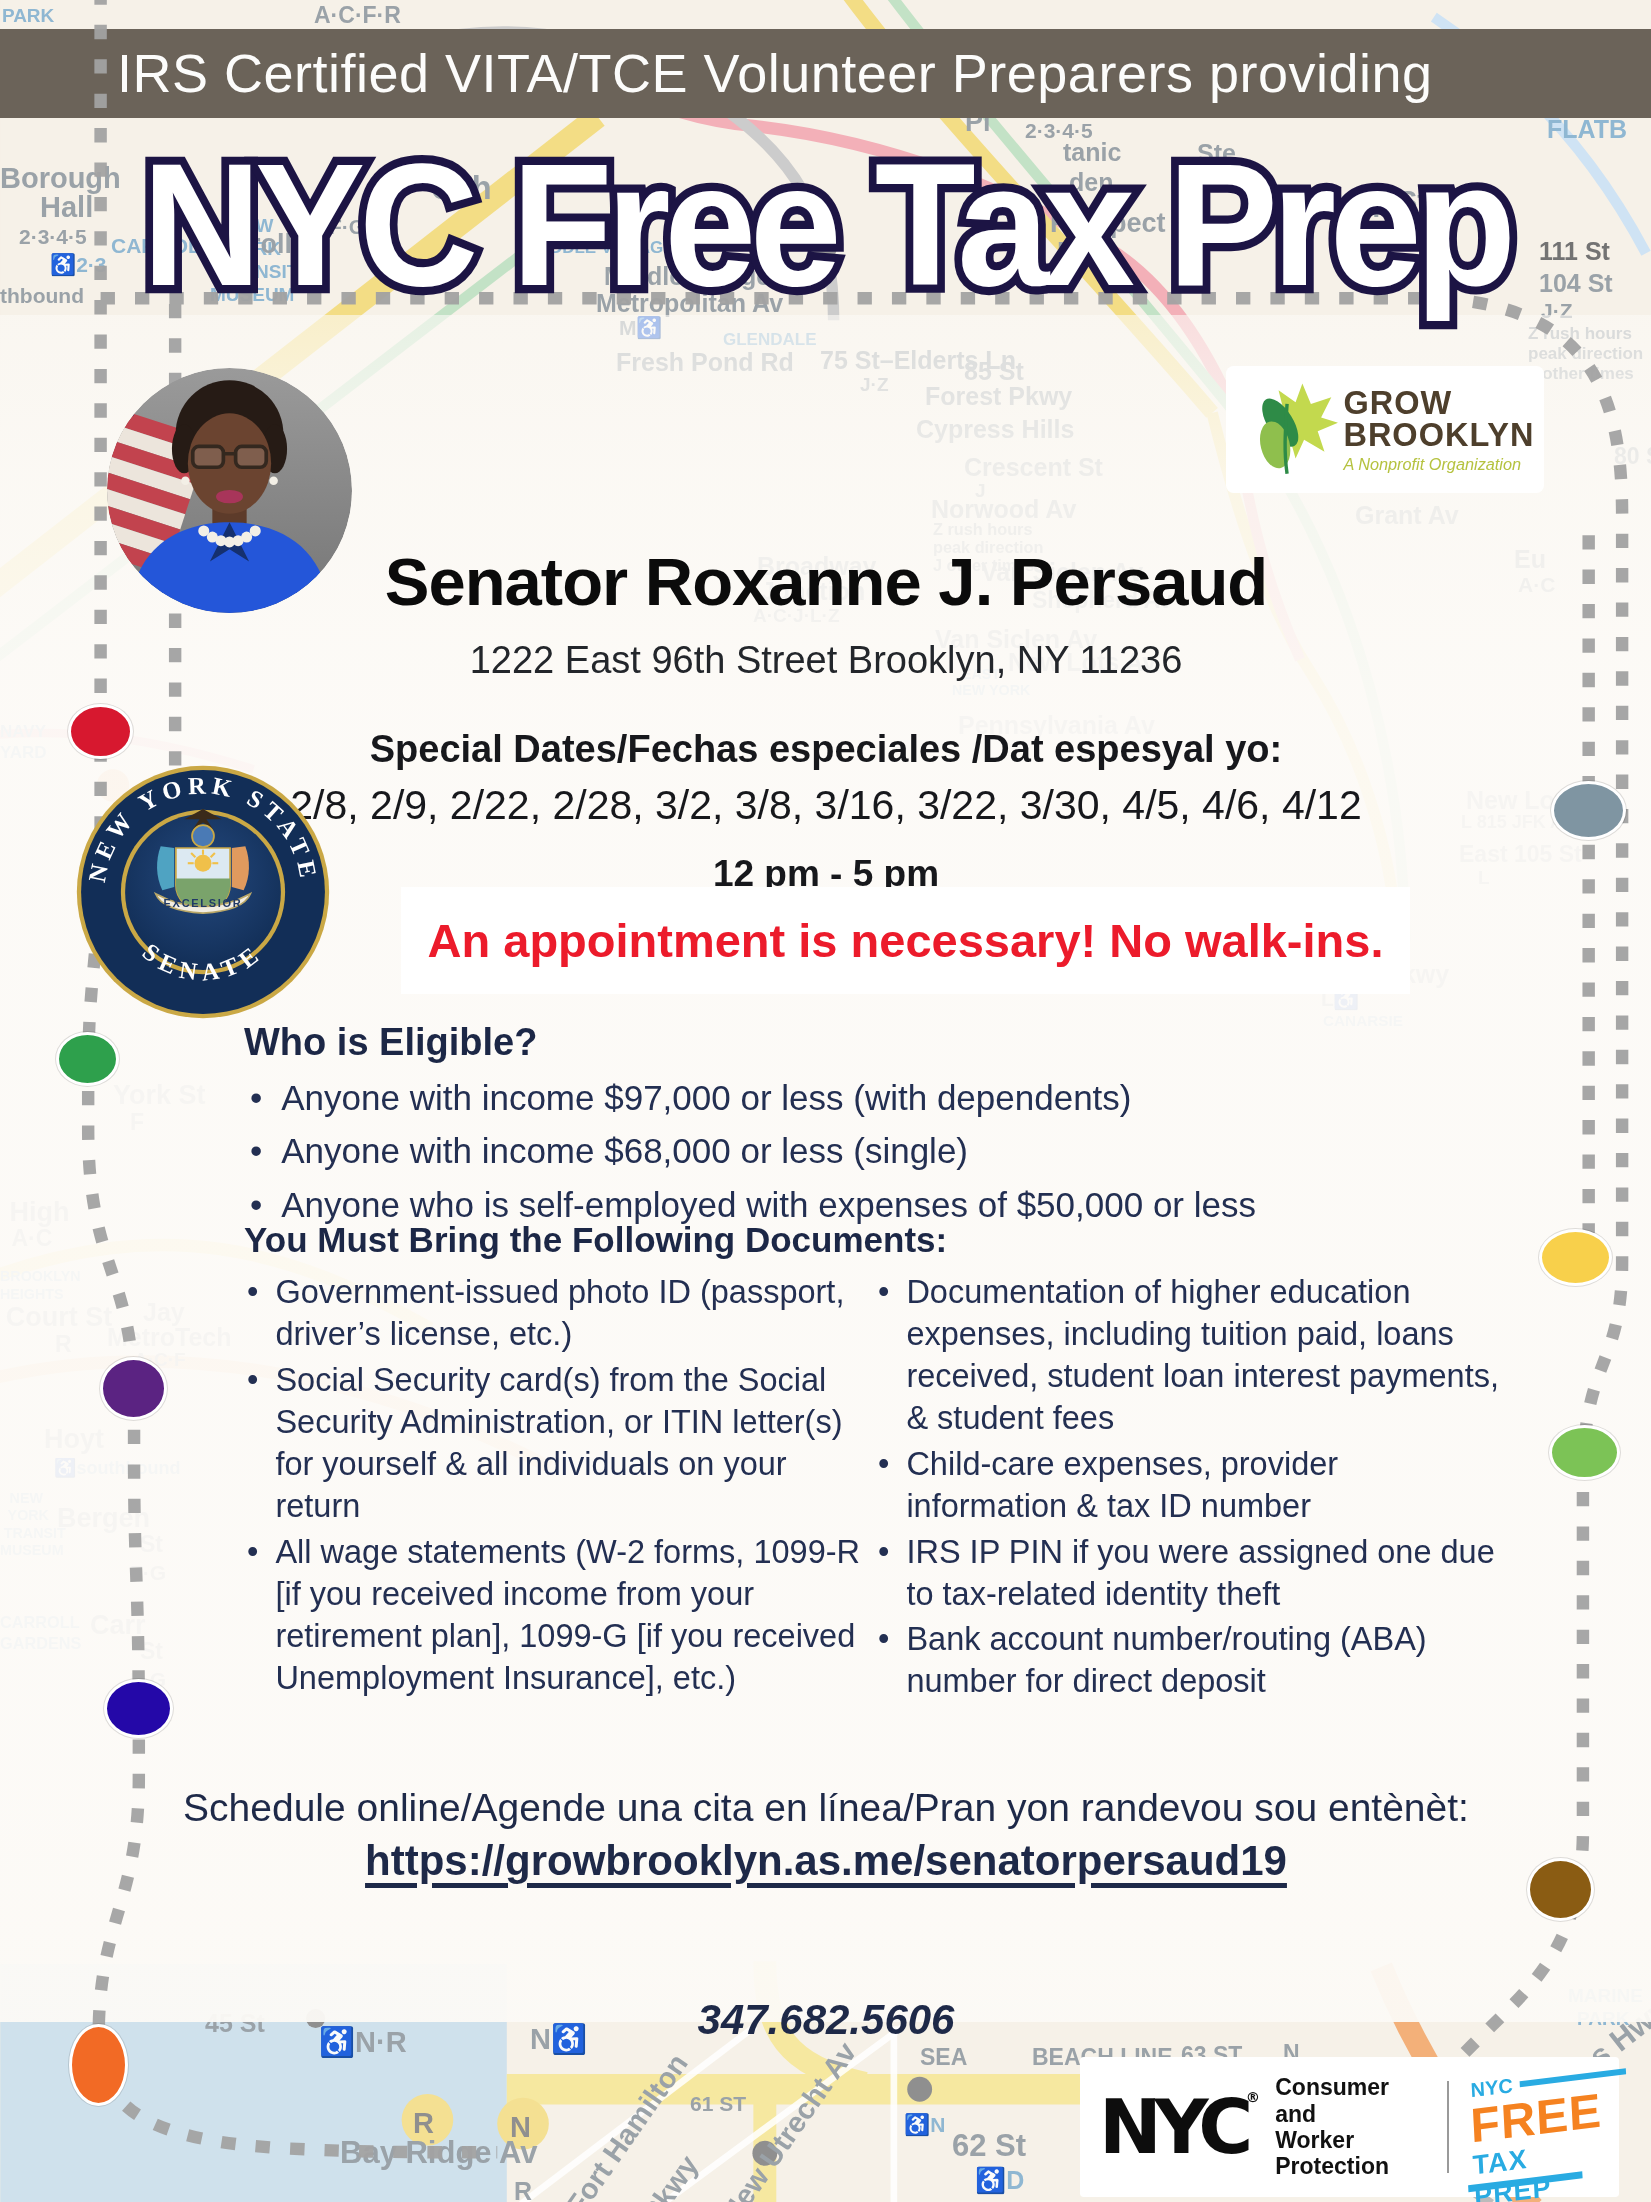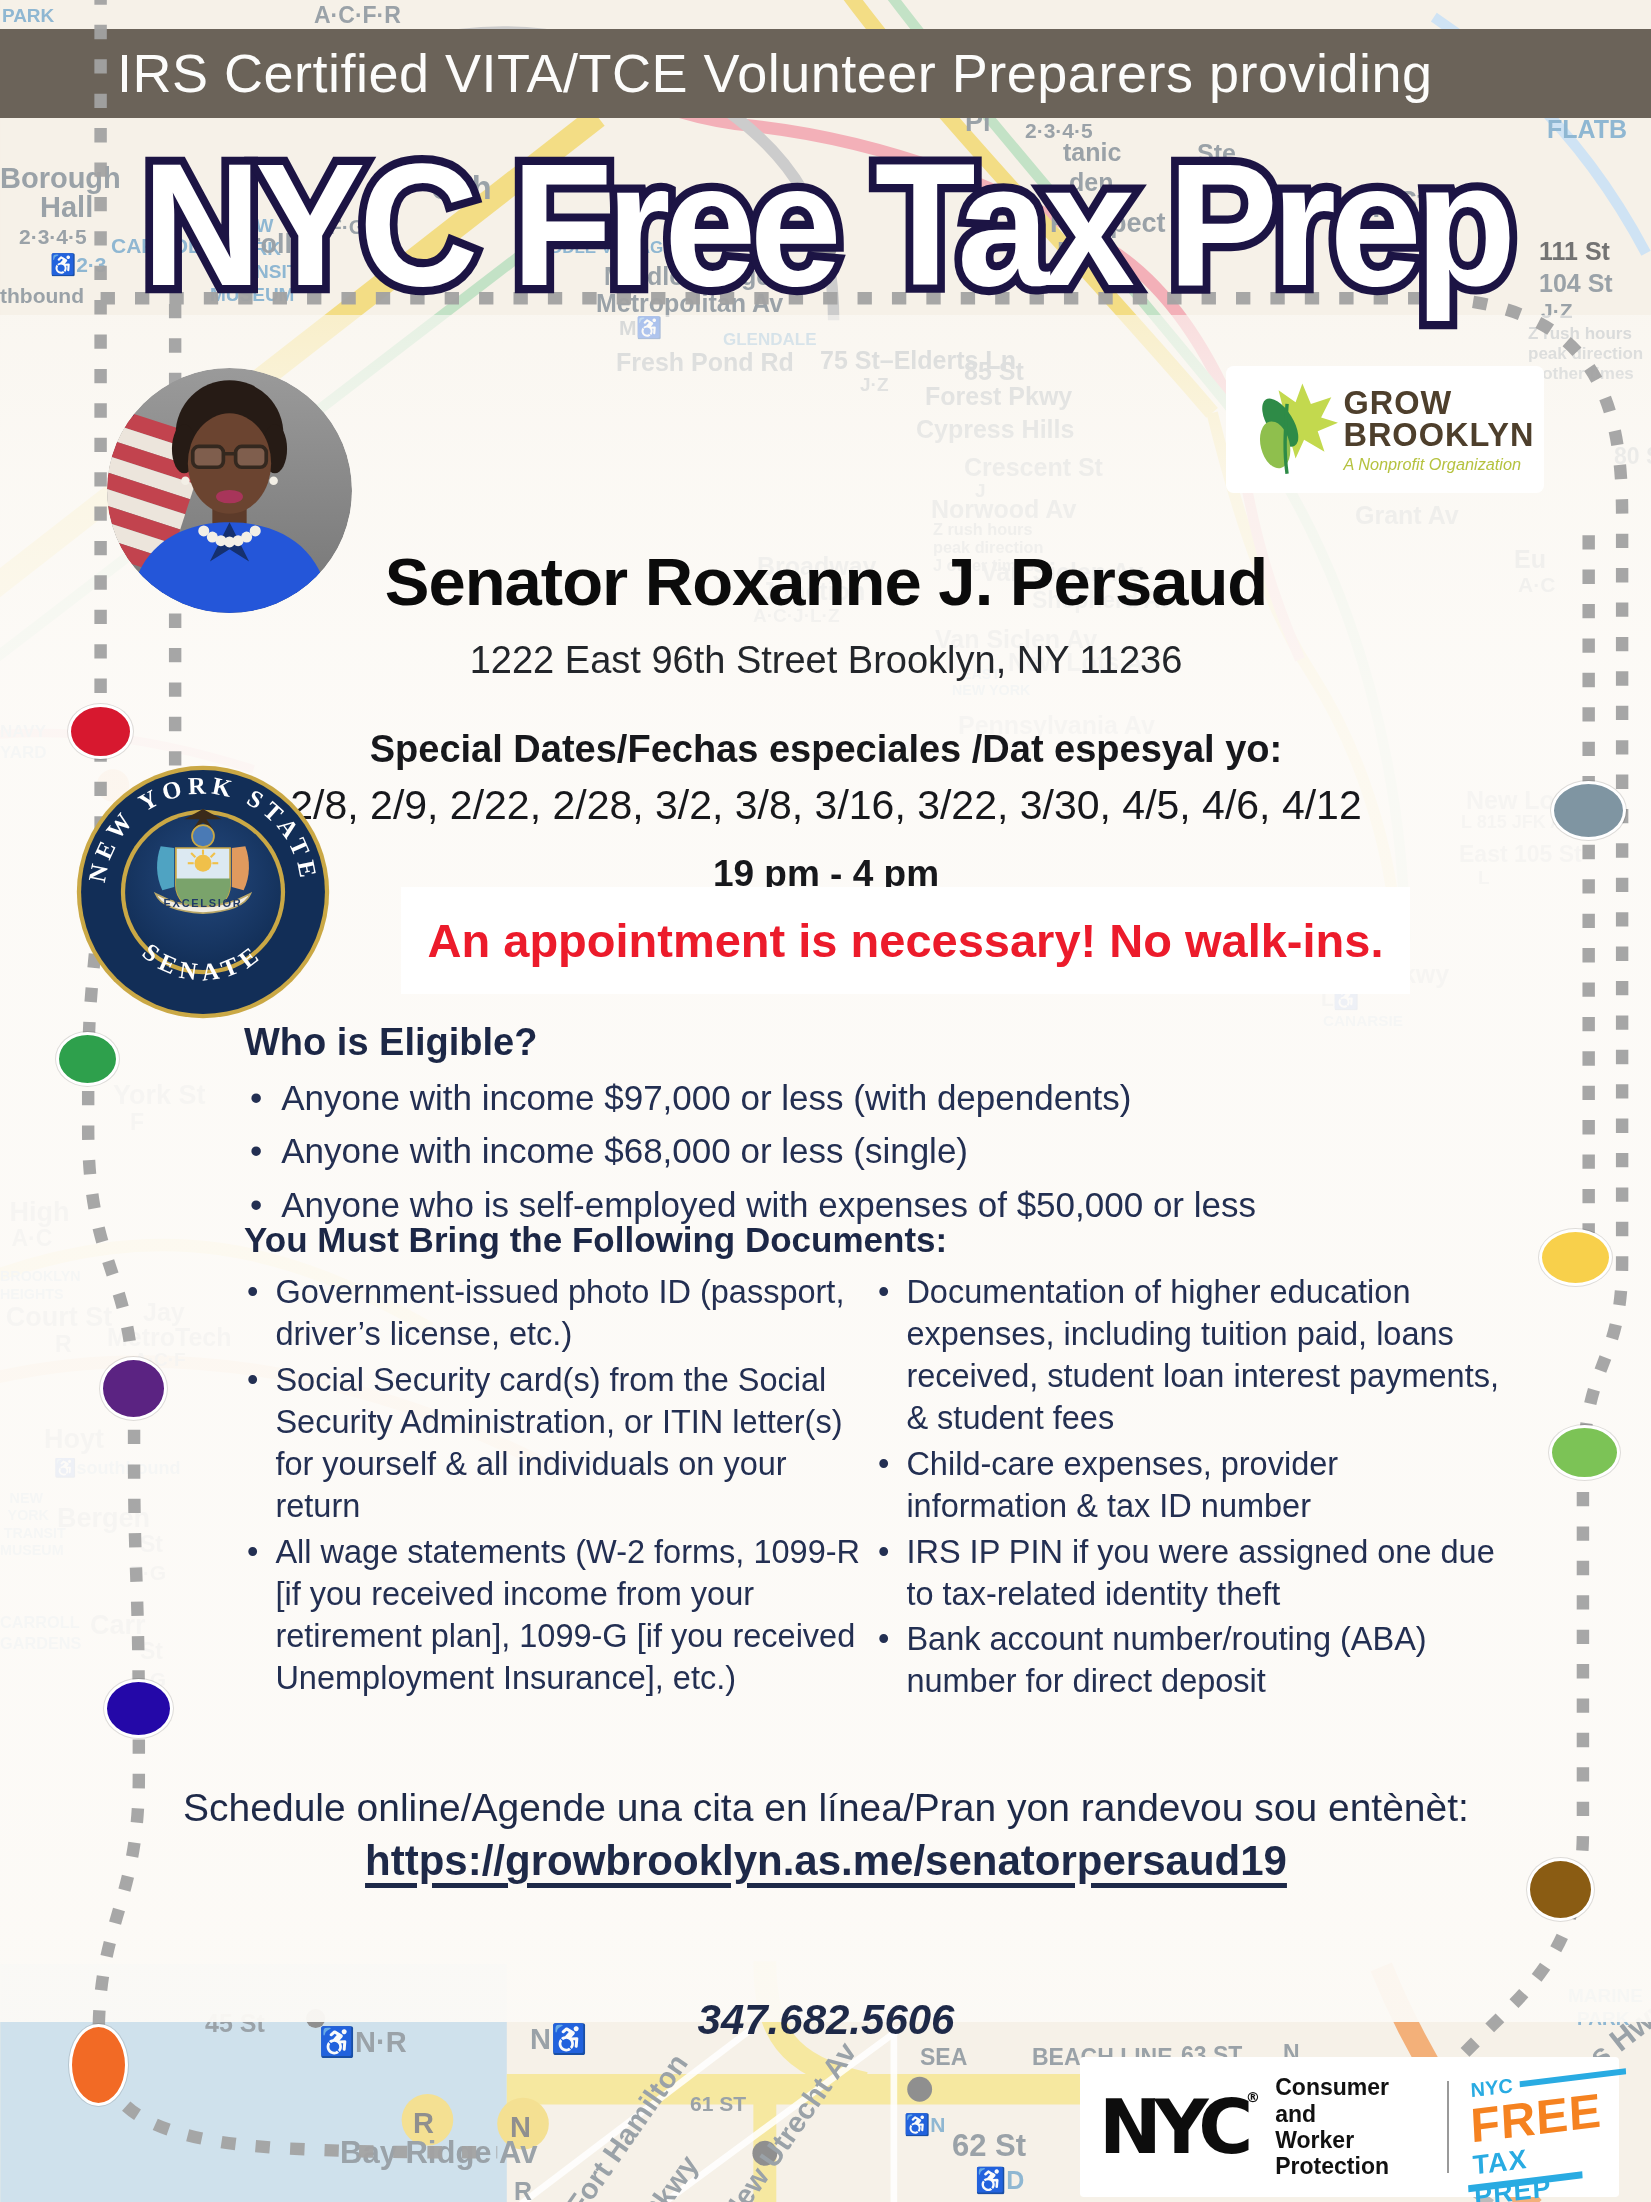--- a/index.html
+++ b/index.html
@@ -346,21 +346,21 @@
       <div class="grow-l1">GROW</div>
       <div class="grow-l2">BROOKLYN</div>
       <div class="grow-tag">A Nonprofit Organization</div>
     </div>
   </div>
 
   <div class="senator-name">Senator Roxanne J. Persaud</div>
   <div class="address">1222 East 96th Street Brooklyn,  NY 11236</div>
   <div class="sd-label">Special Dates/Fechas especiales /Dat espesyal yo:</div>
   <div class="sd-dates">2/8, 2/9, 2/22, 2/28, 3/2, 3/8, 3/16, 3/22, 3/30, 4/5, 4/6, 4/12</div>
-  <div class="sd-time">19 pm - 4 pm</div>
+  <div class="sd-time">12 pm - 5 pm</div>
   <div class="notice-box">
     <span>An appointment is necessary! No walk-ins.</span>
   </div>
 
   <div class="seal">
     <svg width="254" height="254" viewBox="0 0 300 300">
       <defs>
         <path id="arcT" d="M 34,150 A 116,116 0 0 1 266,150"></path>
         <path id="arcB" d="M 46,150 A 104,104 0 0 0 254,150"></path>
         <radialGradient id="sealC" cx="50%" cy="40%" r="70%">

